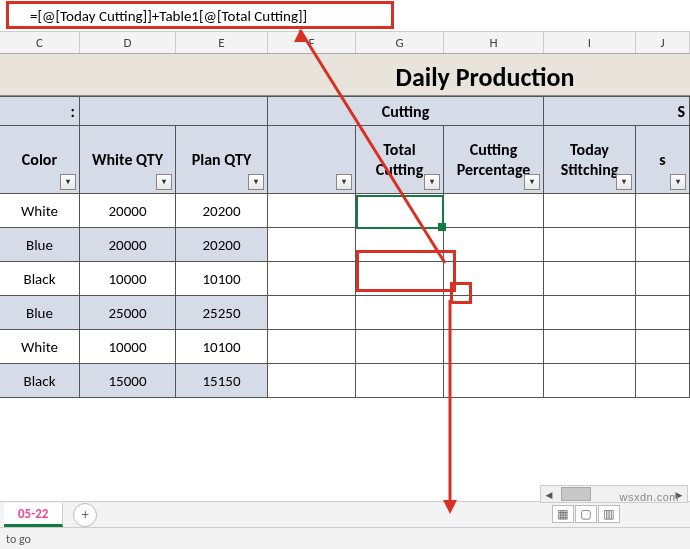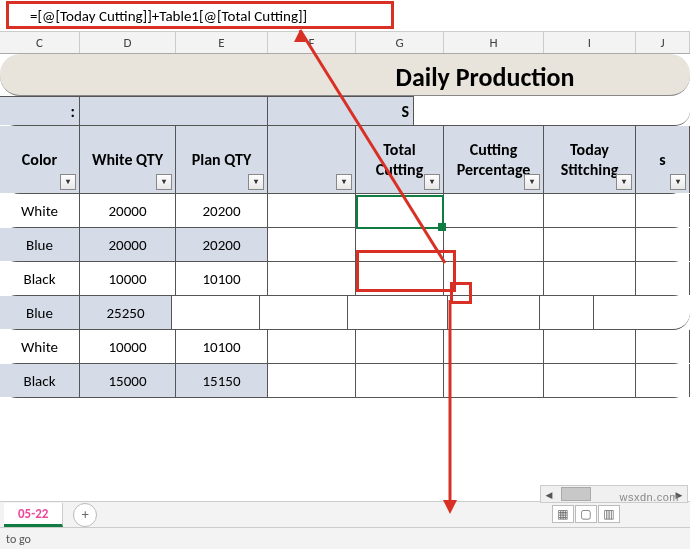--- a/index.html
+++ b/index.html
@@ -6,21 +6,21 @@
     body { font-family: Calibri, Arial, sans-serif; font-size: 14px; background: #fff; width: 690px; height: 549px; overflow: hidden; position: relative; }
     
     .formula-bar { height: 32px; display: flex; align-items: center; border-bottom: 1px solid #ccc; padding: 2px 24px; position: relative; }
     .formula-input { flex: 1; height: 24px; padding: 2px 6px; font-size: 15px; border: none; outline: none; font-family: Calibri, Arial, sans-serif; }
     .formula-highlight { position: absolute; top: 1px; left: 6px; width: 388px; height: 28px; border: 3px solid #d93025; pointer-events: none; z-index: 5; }
     
     .col-headers { height: 22px; display: flex; background: #e6e6e6; border-bottom: 1px solid #aaa; }
     .col-header { display: flex; align-items: center; justify-content: center; font-size: 13px; color: #444; border-right: 1px solid #ccc; background: #f3f3f3; }
     
     .sheet { position: relative; }
-    .row { display: flex; border-bottom: 1px solid #555; border-radius: 20px; }
+    .row { display: flex; border-bottom: 1px solid #555; }
     .cell { border-right: 1px solid #555; display: flex; align-items: center; justify-content: center; position: relative; }
     
     .title-row { height: 42px; background: #e8e4dc; }
     .title-cell { width: 100%; border: none; justify-content: center; font-size: 26px; font-weight: bold; padding-left: 280px; align-items: flex-end; padding-bottom: 2px; }
     
     .merged-header-row { height: 30px; }
     .merged-header { background: #d5dce8; font-weight: bold; font-size: 16px; border-top: 1px solid #555; }
     
     .col-title-row { height: 68px; }
     .col-title { background: #d5dce8; font-weight: bold; font-size: 16px; flex-direction: column; padding: 2px; position: relative; text-align: center; line-height: 1.2; }
@@ -88,20 +88,21 @@
 
 <div class="sheet">
 
   <div class="row title-row" style="border-bottom:1px solid #888;">
     <div class="cell title-cell">Daily Production</div>
   </div>
 
   <div class="row merged-header-row">
     <div class="cell merged-header w-C" style="justify-content:flex-end;padding-right:4px;">:</div>
     <div class="cell merged-header" style="width:188px;"></div>
+    <div class="cell merged-header" style="width:276px;">Cutting</div>
     <div class="cell merged-header" style="width:146px;justify-content:flex-end;padding-right:4px;">S</div>
   </div>
 
   <div class="row col-title-row">
     <div class="cell col-title w-C">
       <span>Color</span>
       <div class="filter-btn">▾</div>
     </div>
     <div class="cell col-title w-D">
       <span>White QTY</span>
@@ -157,20 +158,21 @@
     <div class="cell data-cell left-cell w-D">10000</div>
     <div class="cell data-cell left-cell w-E">10100</div>
     <div class="cell data-cell right-cell w-F"></div>
     <div class="cell data-cell right-cell w-G"></div>
     <div class="cell data-cell right-cell w-H"></div>
     <div class="cell data-cell right-cell w-I"></div>
     <div class="cell data-cell right-cell w-J"></div>
   </div>
   <div class="row data-row odd">
     <div class="cell data-cell left-cell w-C">Blue</div>
+    <div class="cell data-cell left-cell w-D">25000</div>
     <div class="cell data-cell left-cell w-E">25250</div>
     <div class="cell data-cell right-cell w-F"></div>
     <div class="cell data-cell right-cell w-G"></div>
     <div class="cell data-cell right-cell w-H"></div>
     <div class="cell data-cell right-cell w-I"></div>
     <div class="cell data-cell right-cell w-J"></div>
   </div>
   <div class="row data-row even">
     <div class="cell data-cell left-cell w-C">White</div>
     <div class="cell data-cell left-cell w-D">10000</div>

